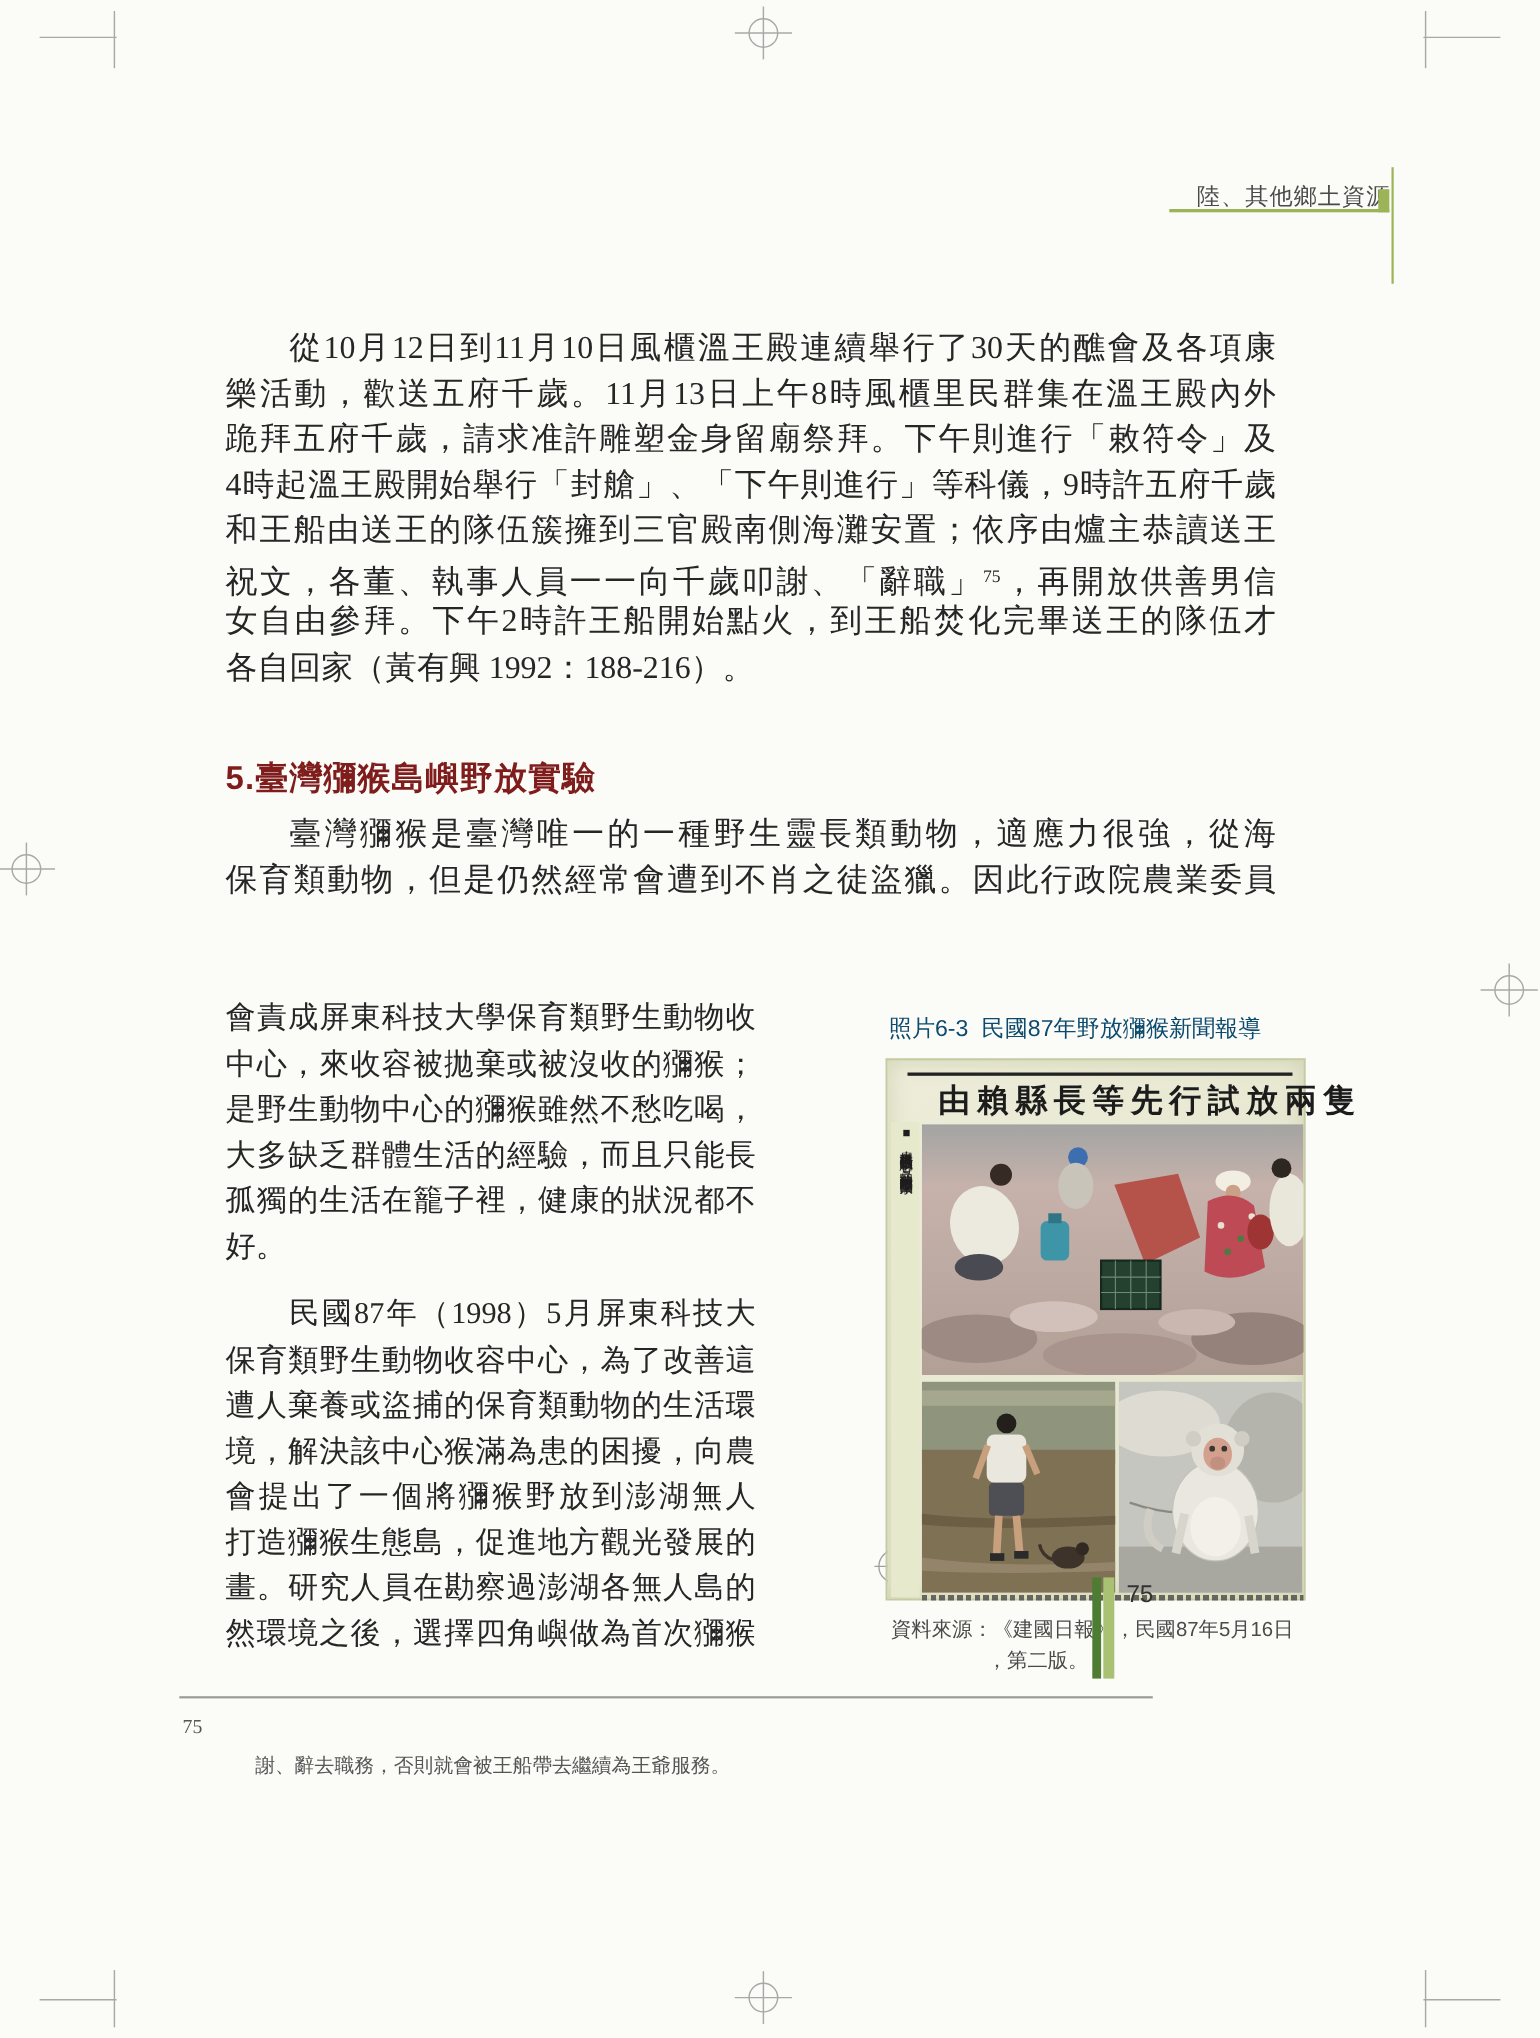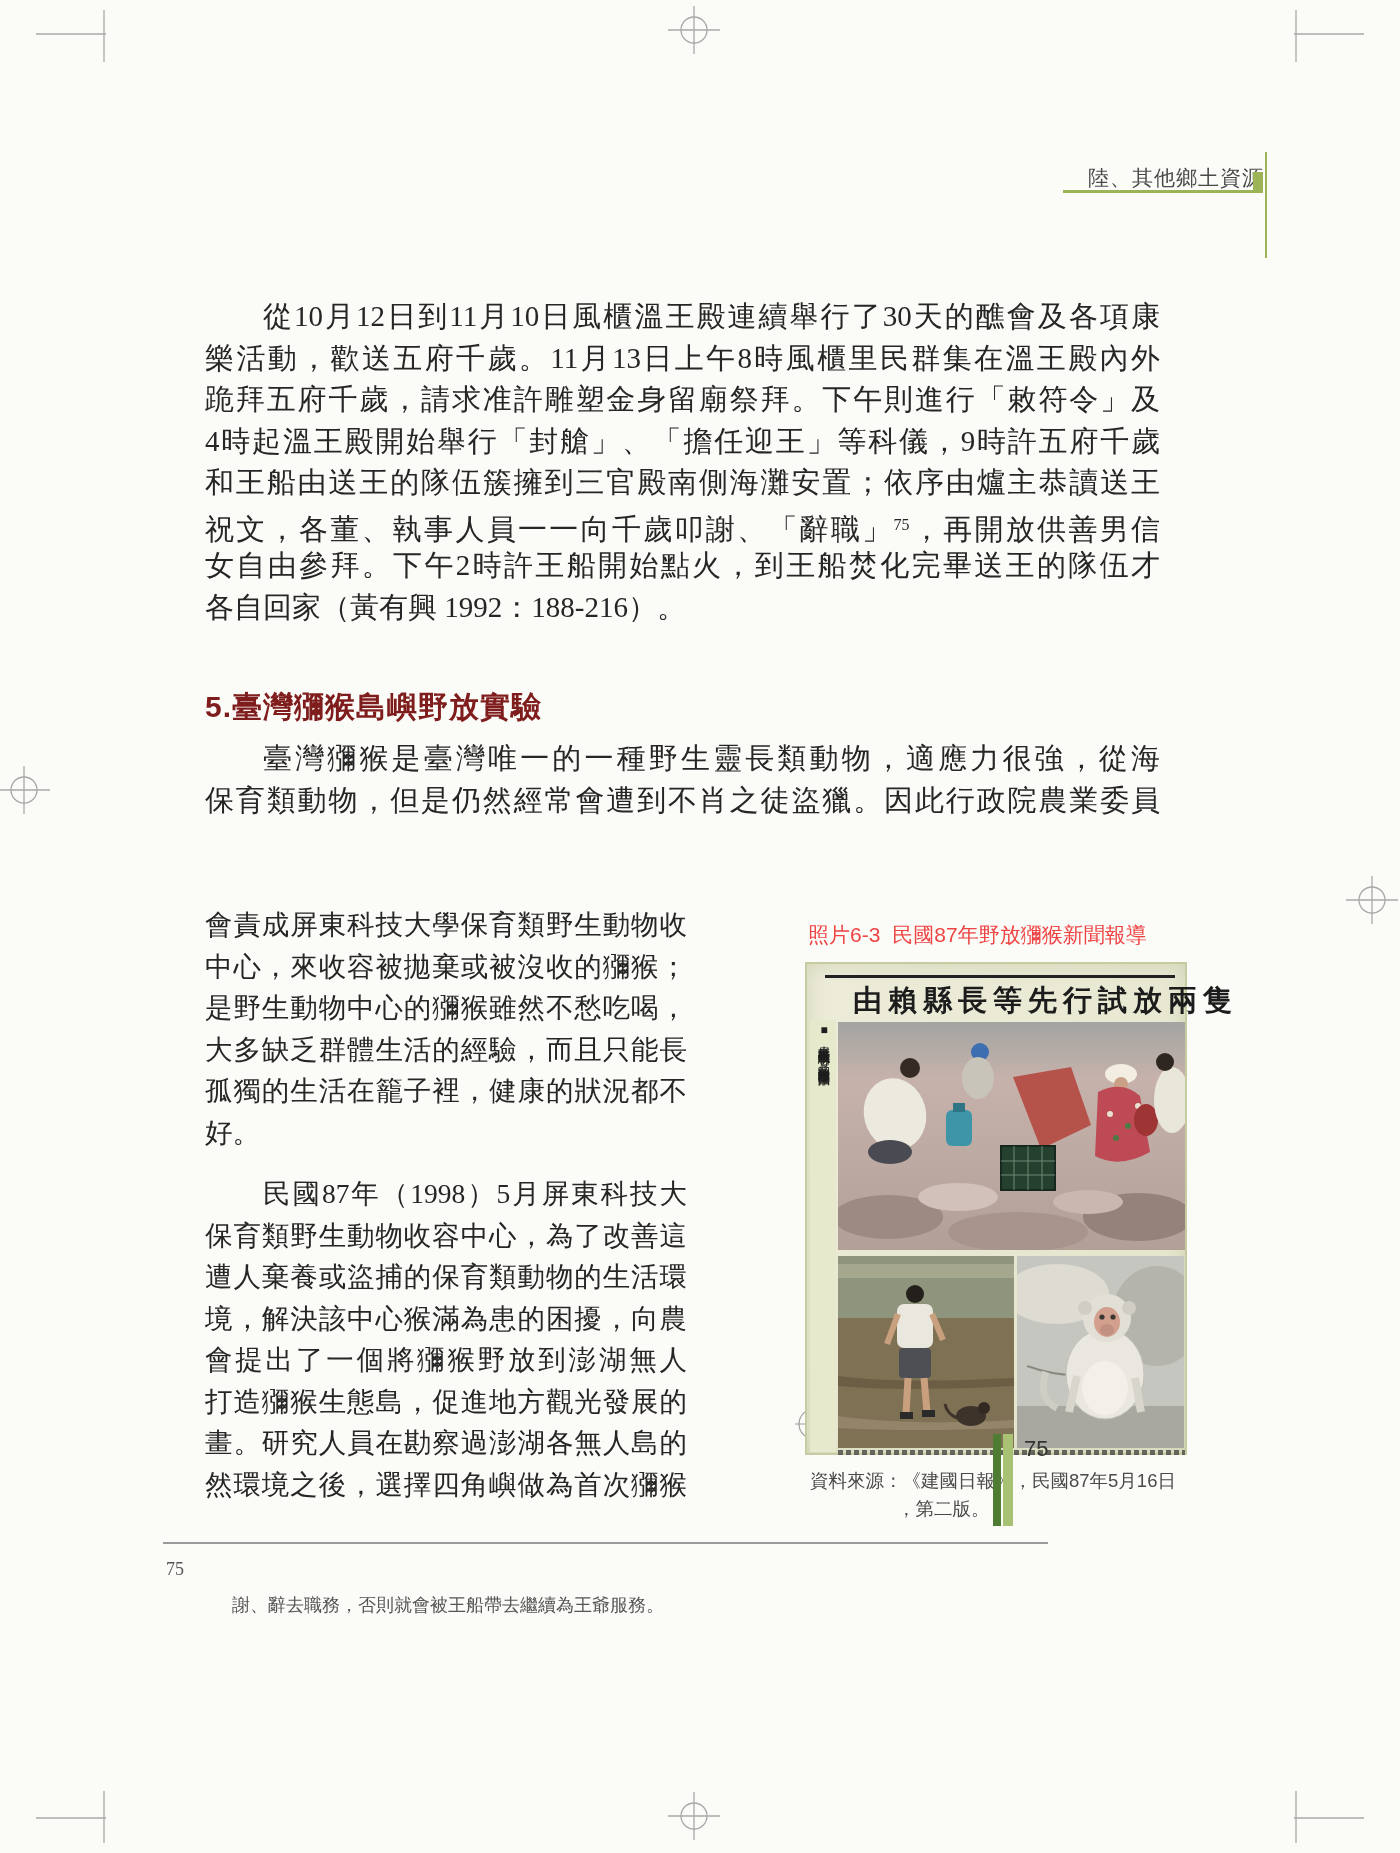--- a/index.html
+++ b/index.html
@@ -26,21 +26,21 @@
   .colA .line,.colB .line{font-size:27.5px;white-space:normal;overflow:hidden;}
   .line.first{text-indent:58px;font-family:Liberation Serif, serif;}
   .line.end{text-align-last:left;}
   .sup{font-size:16px;vertical-align:9px;}
 
   .section-heading{position:absolute;left:205px;top:687px;font-size:30px;font-weight:bold;
         font-family:"Liberation Sans","DejaVu Sans",sans-serif;color:#7f1d1d;letter-spacing:1px;}
 
   
   .photo-caption{position:absolute;left:808px;top:921px;width:380px;
-        font-family:"Liberation Sans","DejaVu Sans",sans-serif;font-size:21px;color:#ef4444;}
+        font-family:"Liberation Sans","DejaVu Sans",sans-serif;font-size:21px;color:#0c4a6e;}
   .photo-caption .lbl{margin-right:12px;}
   .source-note{position:absolute;font-family:"Liberation Sans","DejaVu Sans",sans-serif;
         font-size:18.5px;color:#4a4a4a;line-height:26px;}
   .src1{left:810px;top:1468px;}
   .src2{left:897px;top:1496px;}
 
   
   .newspaper{position:absolute;left:805px;top:962px;width:382px;height:493px;
         background:linear-gradient(135deg,#edecd9,#e3e4cb);border:2px solid #c6cba2;
         box-shadow:inset 0 0 20px rgba(140,150,90,.28);box-sizing:border-box;}
@@ -127,21 +127,21 @@
 
   <div class="chapter-header">陸、其他鄉土資源</div>
   <div class="header-rule"></div>
   <div class="header-square"></div>
   <div class="header-vline"></div>
 
   <div class="tblock p1">
     <div class="line first">從10月12日到11月10日風櫃溫王殿連續舉行了30天的醮會及各項康</div>
     <div class="line">樂活動，歡送五府千歲。11月13日上午8時風櫃里民群集在溫王殿內外</div>
     <div class="line">跪拜五府千歲，請求准許雕塑金身留廟祭拜。下午則進行「敕符令」及</div>
-    <div class="line">4時起溫王殿開始舉行「封艙」、「擔任迎王」等科儀，9時許五府千歲</div>
+    <div class="line">4時起溫王殿開始舉行「封艙」、「下午則進行」等科儀，9時許五府千歲</div>
     <div class="line">和王船由送王的隊伍簇擁到三官殿南側海灘安置；依序由爐主恭讀送王</div>
     <div class="line"><span>祝文，各董、執事人員一一向千歲叩謝、「辭職」</span><span class="sup">75</span><span>，再開放供善男信</span></div>
     <div class="line">女自由參拜。下午2時許王船開始點火，到王船焚化完畢送王的隊伍才</div>
     <div class="line end">各自回家（黃有興 1992：188-216）。</div>
   </div>
 
   <div class="section-heading">5.臺灣獼猴島嶼野放實驗</div>
 
   <div class="tblock p2">
     <div class="line first">臺灣獼猴是臺灣唯一的一種野生靈長類動物，適應力很強，從海</div>

